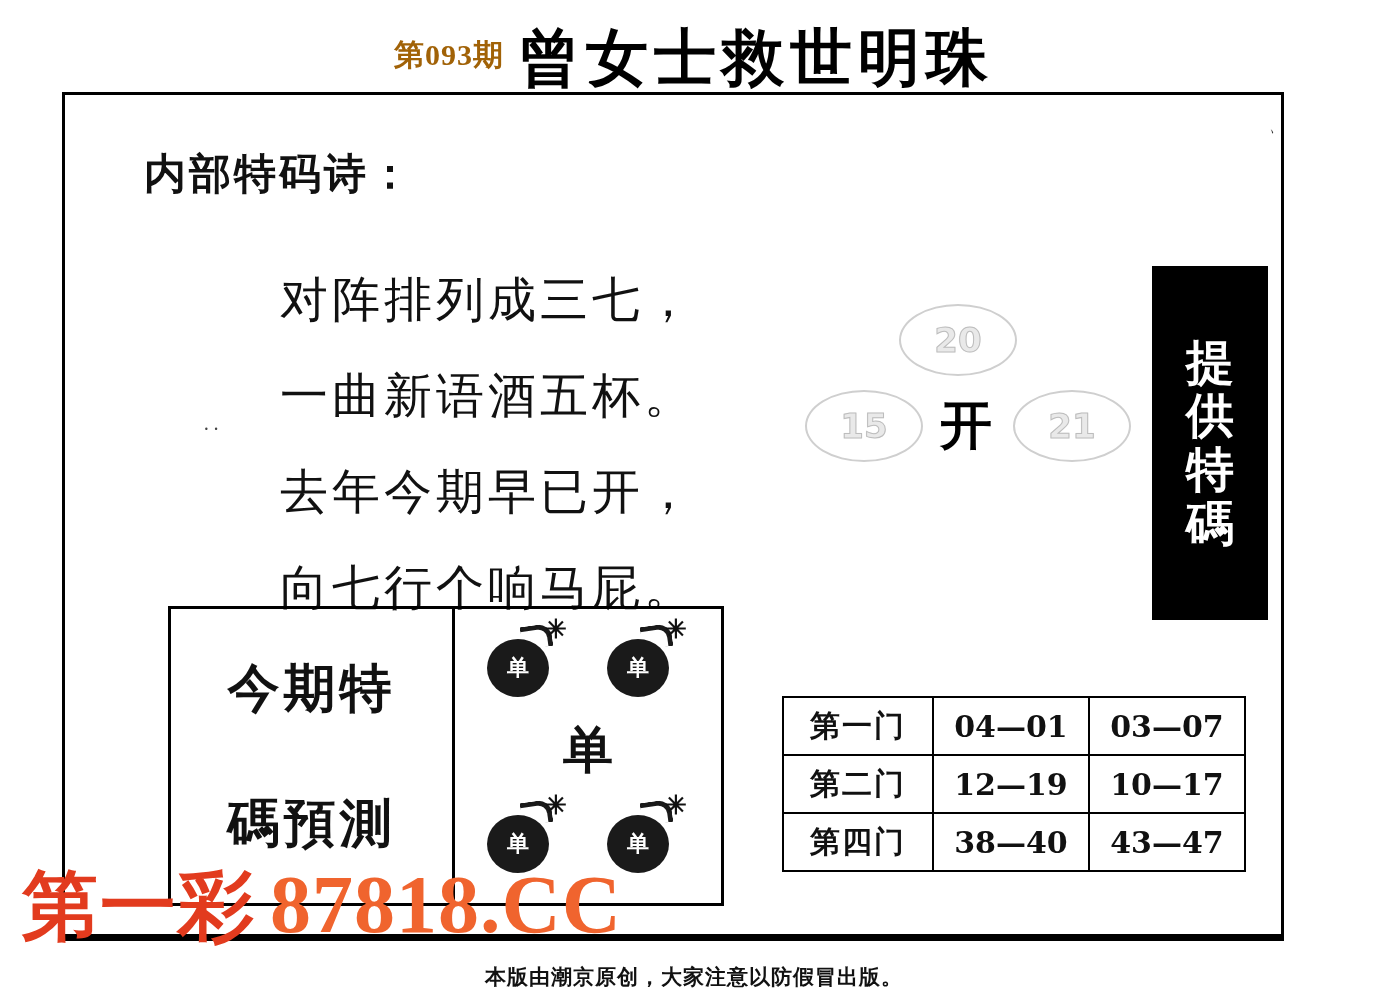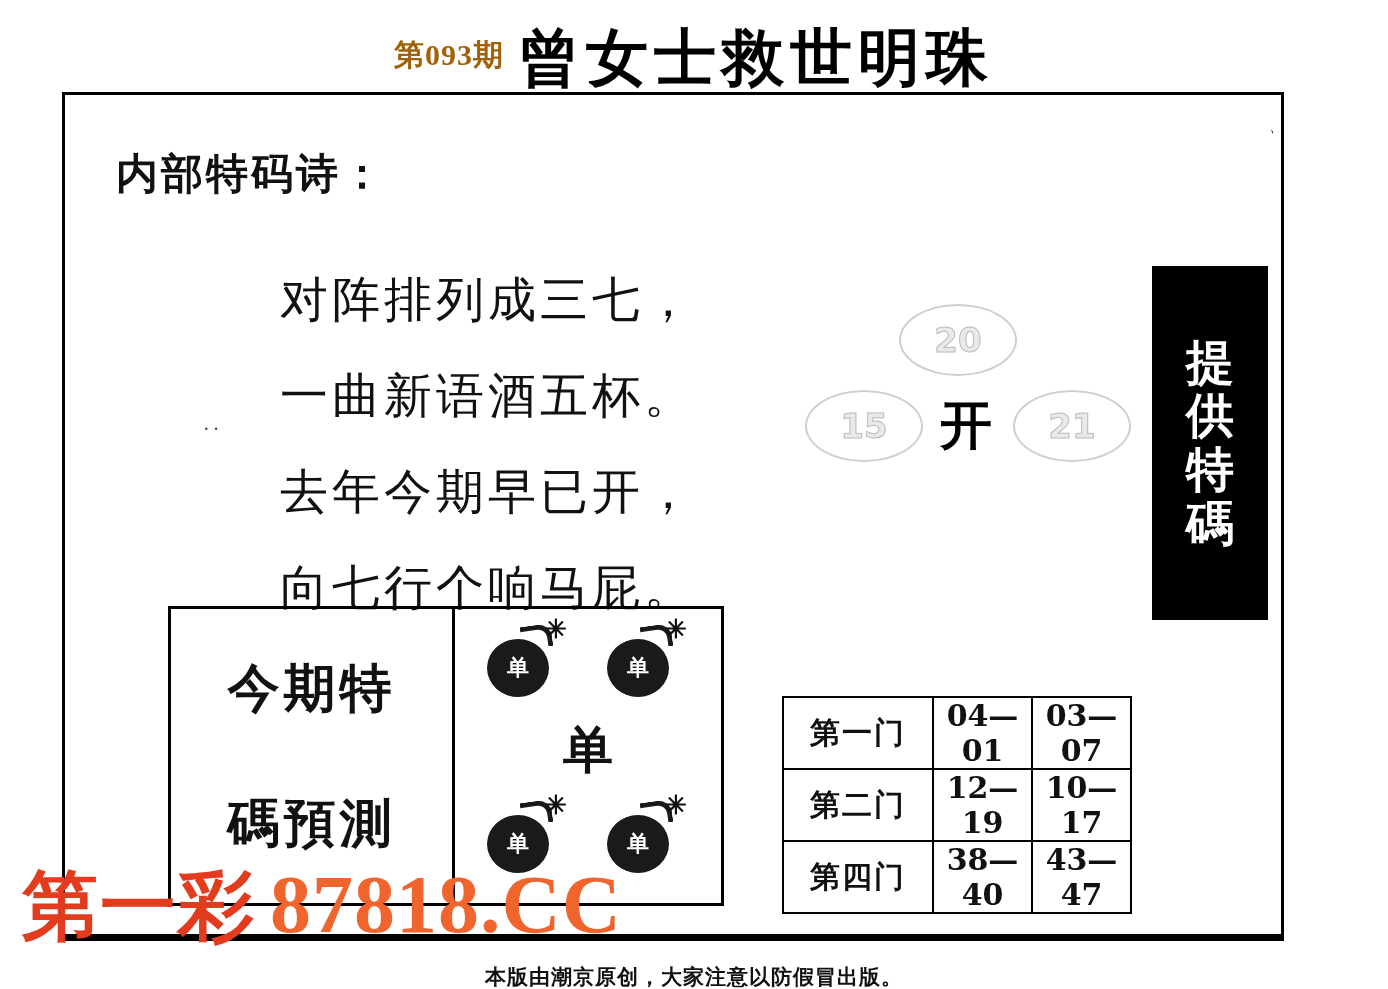--- a/index.html
+++ b/index.html
@@ -50,21 +50,21 @@
     top: 92px;
     width: 1222px;
     height: 845px;
     border: 3px solid #000;
     box-sizing: border-box;
   }
 
   
   .section-title {
     position: absolute;
-    left: 116px;
+    left: 144px;
     top: 146px;
     font-size: 42px;
     font-weight: bold;
     letter-spacing: 3px;
     color: #111;
   }
 
   
   .poem {
     position: absolute;
@@ -248,21 +248,21 @@
     font-weight: bold;
     color: #111;
     font-family: "DejaVu Serif", "Liberation Serif", serif;
   }
 
   
   .gate-table {
     position: absolute;
     left: 782px;
     top: 696px;
-    width: 350px;
+    width: 464px;
     border-collapse: collapse;
     padding-left: 23px;
   }
   .gate-table td {
     border: 2px solid #000;
     height: 56px;
     text-align: center;
     font-size: 30px;
     font-weight: bold;
     color: #111;

